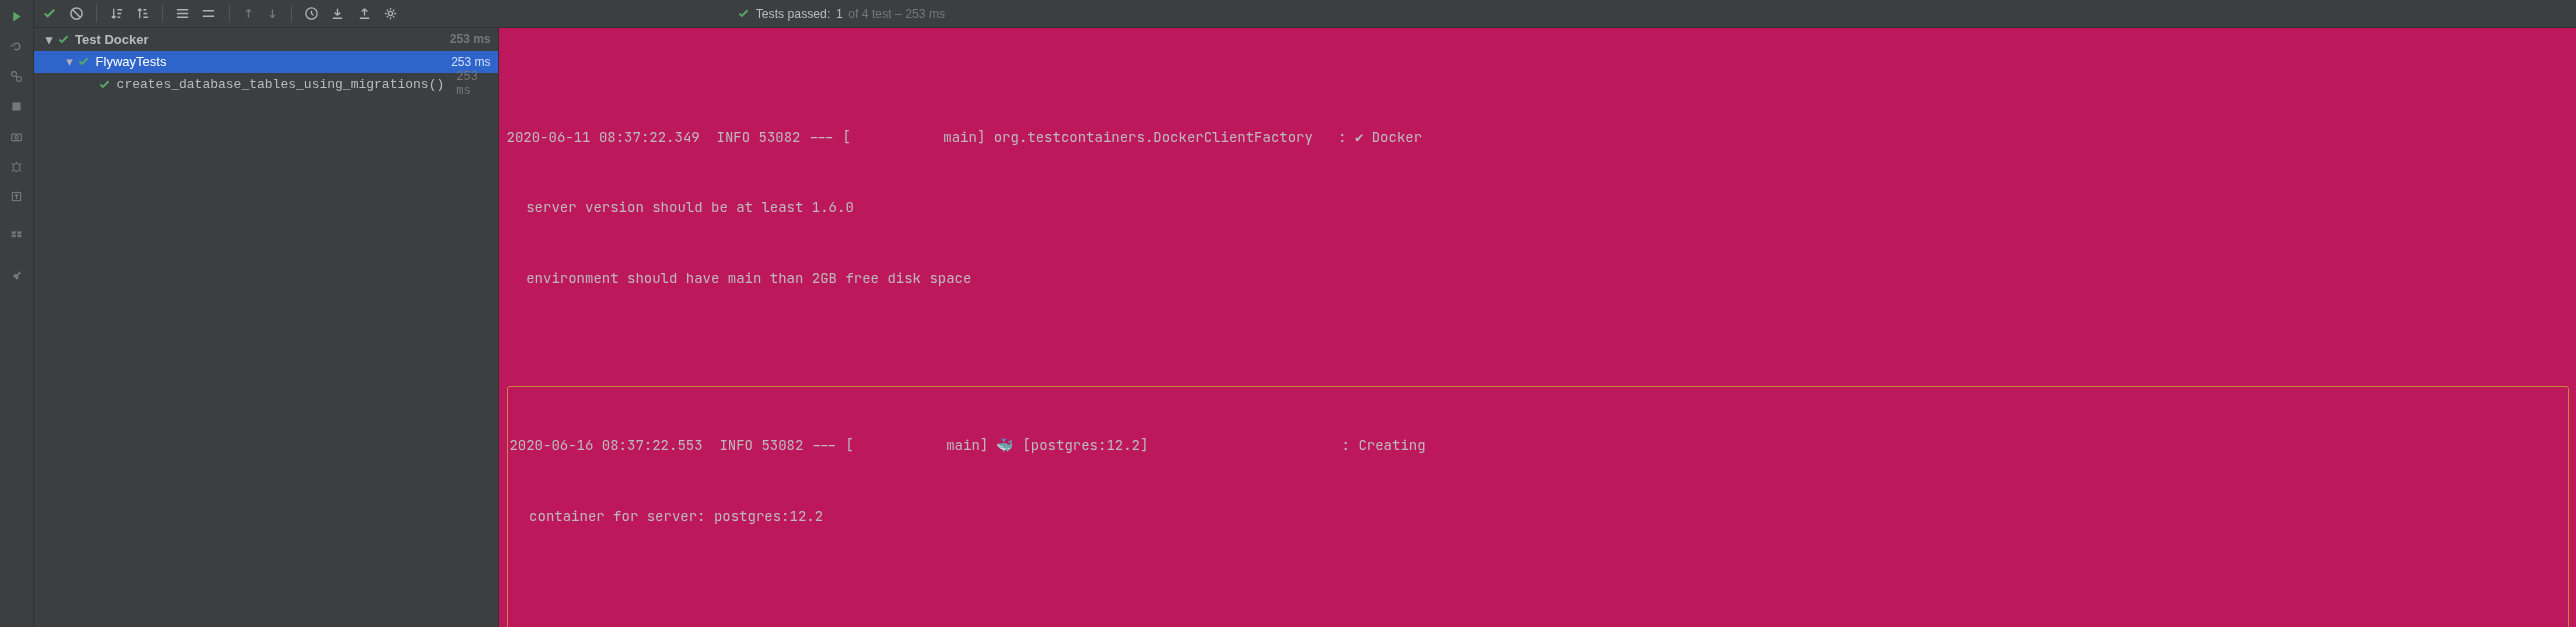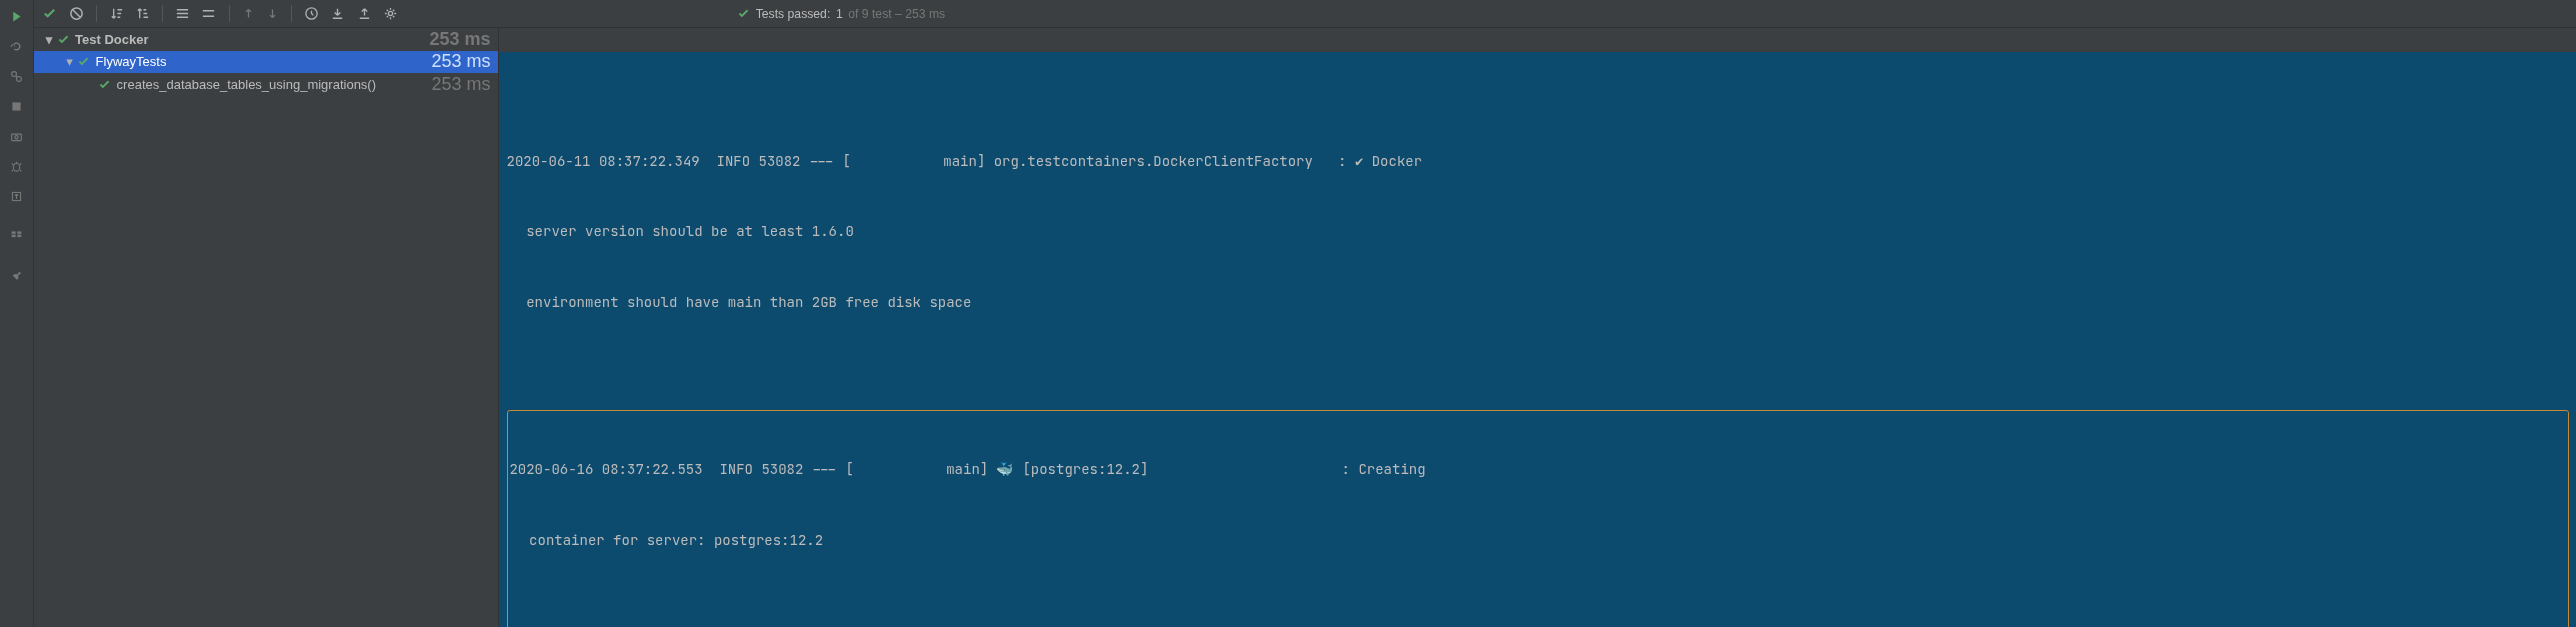--- a/index.html
+++ b/index.html
@@ -79,39 +79,38 @@
   }
   .tree .row {
     display: flex;
     align-items: center;
     height: 22.5px;
     padding: 0 7.5px;
   }
   .tree .row .arrow { width: 15px; color: #afb1b3; display:inline-flex; justify-content:center; }
   .tree .row .tick { margin-right: 5.6px; }
   .tree .row .label { flex: 1; }
-  .tree .row .dur { color: #777; font-size: 18px; margin-left: 12px; }
+  .tree .row .dur { color: #777; font-size: 12px; margin-left: 12px; }
   .tree .row.lvl0 { padding-left: 7.5px; font-weight: 600; }
   .tree .row.lvl1 { padding-left: 28px; }
-  .tree .row.lvl2 { padding-left: 64px; }
+  .tree .row.lvl2 { padding-left: 64px; font-family: Liberation Mono, monospace; }
   .tree .row.sel { background: #2f65ca; color: #ffffff; }
   .tree .row.sel .dur { color: #cfe0ff; }
 
   
   .console {
     flex: 1;
-    background: #0c4a6e;
+    background: #be185d;
     font-family: "JetBrains Mono", Menlo, Consolas, monospace;
     font-size: 14px;
     line-height: 23.5px;
     color: #bbbbbb;
     padding: 3.8px 7.5px 7.5px 7.5px;
     white-space: pre;
     overflow: hidden;
-    margin-top: 24px;
   }
   .console .line { display: block; }
   .console .cont { padding-left: 11.3px; }
   .console .box {
     border: 1.9px solid #c48a3a;
     border-radius: 2.8px;
     margin-top: 1.9px;
     padding: 0 1.9px;
   }
 
@@ -250,21 +249,21 @@
       </span>
 
       <div class="status">
         <span class="ok">
           <svg viewBox="0 0 16 16" width="13" height="13">
               <path d="M3 8l3 3 7-7" stroke="currentColor" stroke-width="2.2" fill="none"></path>
             </svg>
         </span>
         <span>Tests passed:</span>
         <span>1</span>
-        <span class="count-suffix">of 9 test – 253 ms</span>
+        <span class="count-suffix">of 4 test – 253 ms</span>
       </div>
     </div>
 
     <div class="body">
 
       <div class="tree">
         <div class="row lvl0">
           <span class="arrow">▾</span>
           <span class="tick ok">
             <svg viewBox="0 0 16 16" width="13" height="13">

